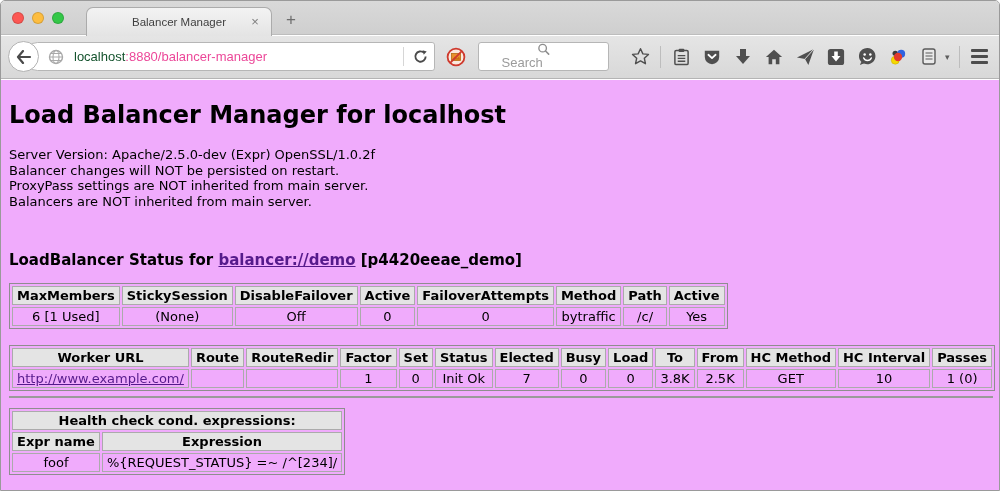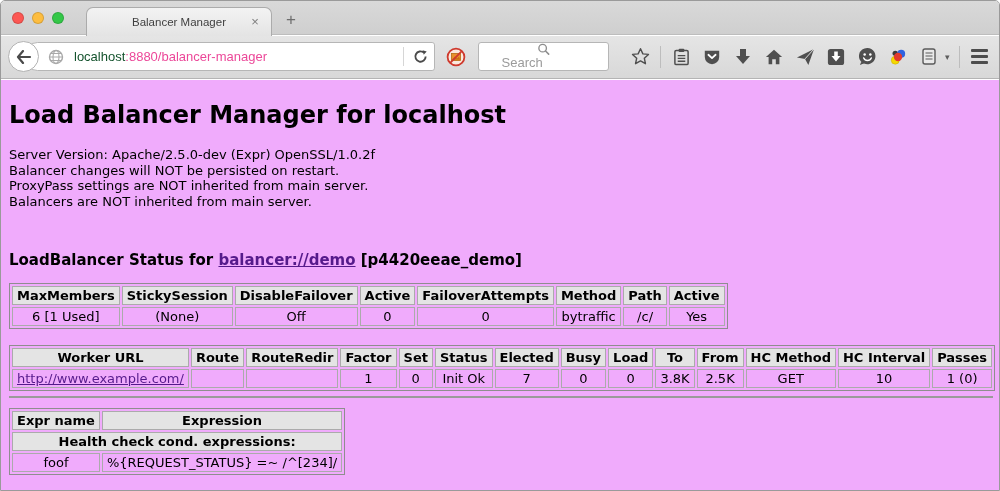--- a/index.html
+++ b/index.html
@@ -316,25 +316,25 @@
 
       </tr>
     </tbody>
       </table>
 
     <hr class="rule">
 
     <table class="health-table">
       <tbody>
           <tr>
+        <th colspan="2">Health check cond. expressions:</th>
+      </tr>
+      <tr>
         <th>Expr name</th>
         <th>Expression</th>
-      </tr>
-      <tr>
-        <th colspan="2">Health check cond. expressions:</th>
       </tr>
       <tr>
         <td>foof</td>
         <td>%{REQUEST_STATUS} =~ /^[234]/</td>
       </tr>
     </tbody>
       </table>
 
   </div>
 </div>

